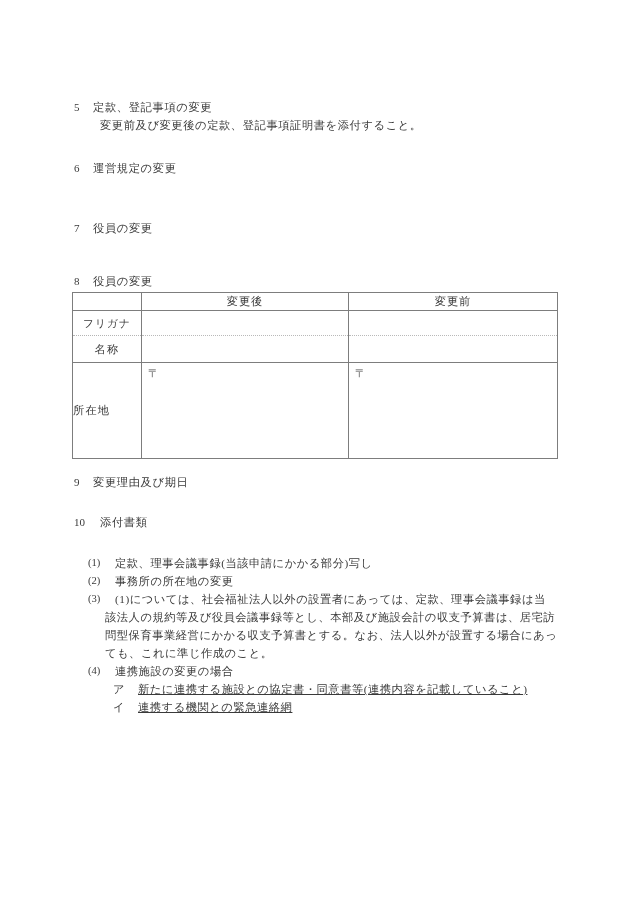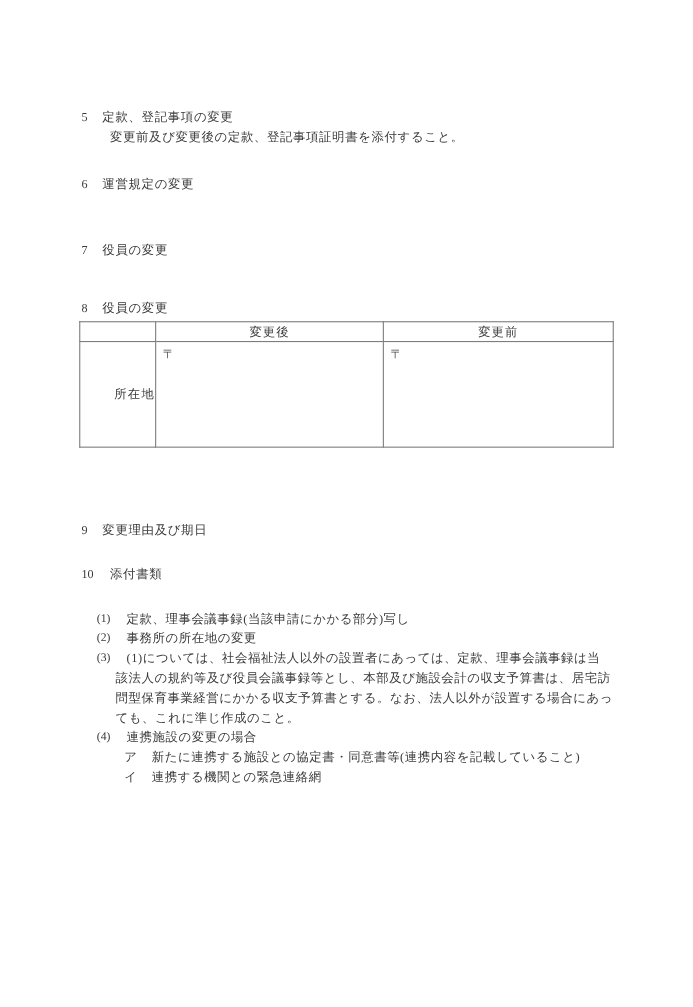--- a/index.html
+++ b/index.html
@@ -117,20 +117,21 @@
     white-space: nowrap;
   }
   .sub-line {
     position: absolute;
     left: 138px;
     height: 18px;
     line-height: 18px;
     font-size: 11.3px;
     letter-spacing: 0.5px;
     white-space: nowrap;
+    text-decoration: underline;
   }
 
   
   .facility-table {
     position: absolute;
     left: 72px;
     top: 292px;
     width: 486px;
     border-collapse: collapse;
     table-layout: fixed;
@@ -192,21 +193,21 @@
   .name-field .dotrule {
     position: absolute;
     left: 0;
     top: 24px;
     width: 100%;
     border-top: 1px dotted #b9b9b9;
   }
 
   .addr-label {
     height: 95px;
-    text-align: right;
+    text-align: left;
     letter-spacing: 1.2px;
     font-size: 11.2px;
     margin-top: 44px;
   }
   .addr-field {
     height: 95px;
     vertical-align: top;
     position: relative;
   }
   .addr-field .postal {
@@ -258,20 +259,34 @@
         <col class="col-after">
         <col class="col-before">
       </colgroup>
       <tbody>
         <tr class="hdr-row">
           <th></th>
           <th>変更後</th>
           <th>変更前</th>
         </tr>
         <tr>
+          <td class="namecell">
+            <div class="furigana">フリガナ</div>
+            <div class="meisho">名称</div>
+          </td>
+          <td class="name-field">
+            <div class="dotrule"></div>
+            <span></span>
+          </td>
+          <td class="name-field">
+            <div class="dotrule"></div>
+            <span></span>
+          </td>
+        </tr>
+        <tr>
           <td class="addr-label">所在地</td>
           <td class="addr-field">
             <span class="postal">〒</span>
           </td>
           <td class="addr-field">
             <span class="postal">〒</span>
           </td>
         </tr>
       </tbody>
     </table>

